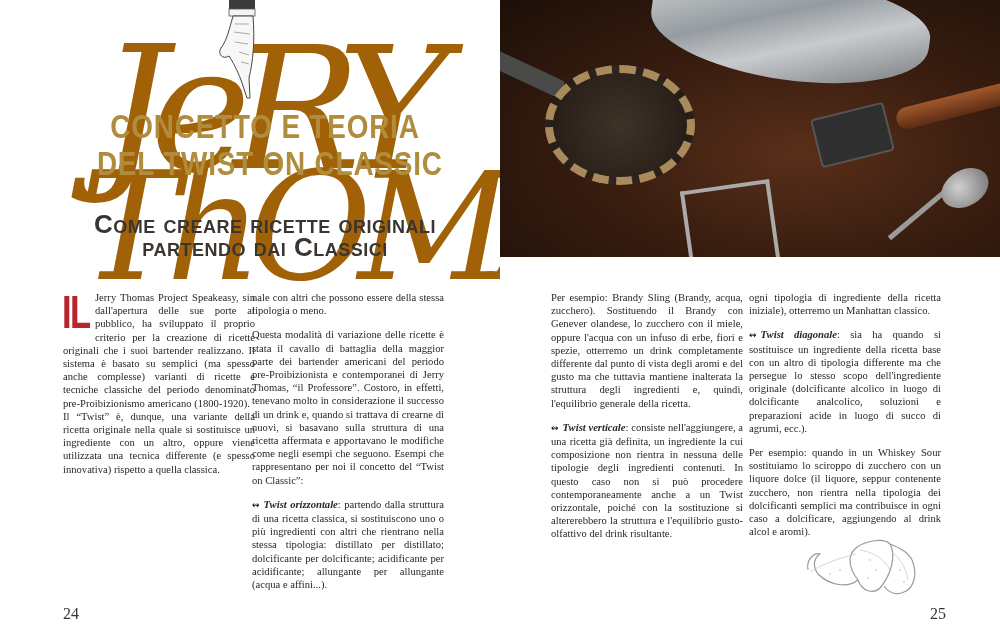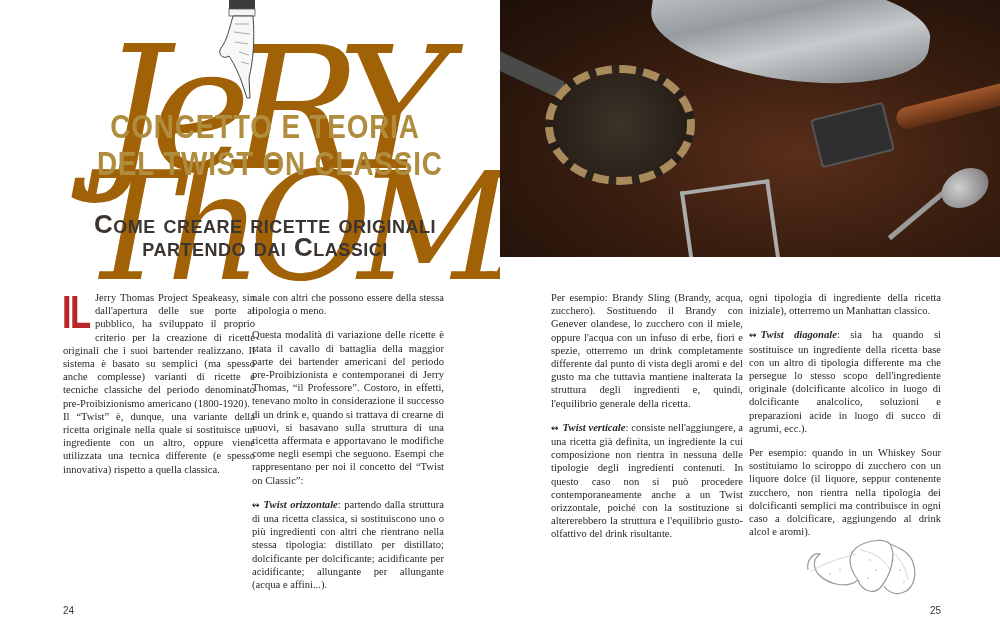--- a/index.html
+++ b/index.html
@@ -51,21 +51,21 @@
   .col-4 { left: 249px; top: 291px; }
 
   .dropcap {
     float: left; font-family: "Liberation Sans", sans-serif; font-weight: bold;
     color: #b8262c; font-size: 46px; line-height: 38px; margin: 2px 5px 0 -1px;
     transform: scaleX(0.75); transform-origin: left; width: 28px; letter-spacing: -2px;
   }
   .twist-mark { font-family: "DejaVu Sans", sans-serif; font-size: 9px; font-weight: bold; margin-right: 4px; }
   .twist-term { font-weight: bold; font-style: italic; }
 
-  .folio { position: absolute; top: 605px; font-family: Liberation Sans, sans-serif; font-size: 10px; color: #3a3530; }
+  .folio { position: absolute; top: 605px; font-family: Liberation Serif, serif; font-size: 16px; color: #3a3530; }
   .folio-left { left: 63px; }
   .folio-right { left: 430px; }
 
   
   .photo {
     position: absolute; left: 0; top: 0; width: 500px; height: 257px; overflow: hidden;
     background: radial-gradient(ellipse at 60% 60%, #5a2f1a 0%, #3a1e10 45%, #1d0f08 100%);
   }
   .photo .ice {
     position: absolute; left: 150px; top: -20px; width: 280px; height: 100px; border-radius: 40% 40% 50% 50%;

